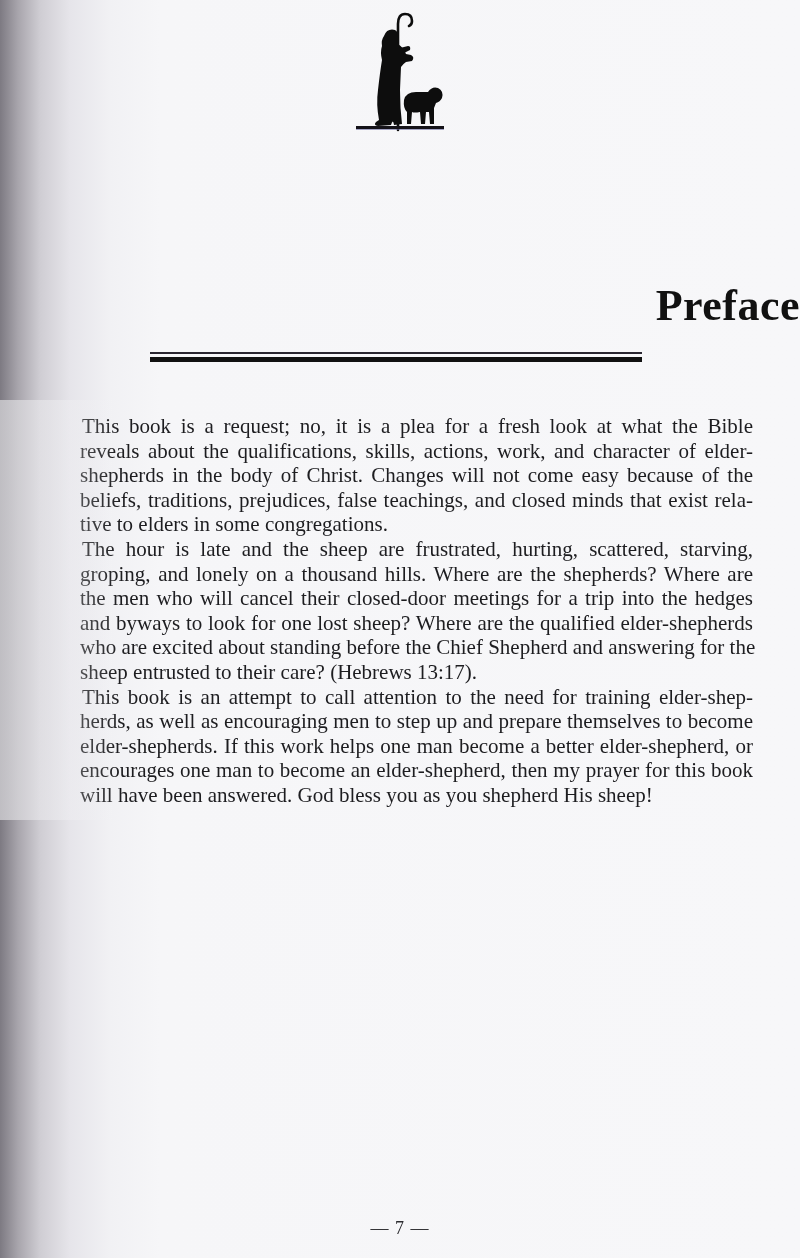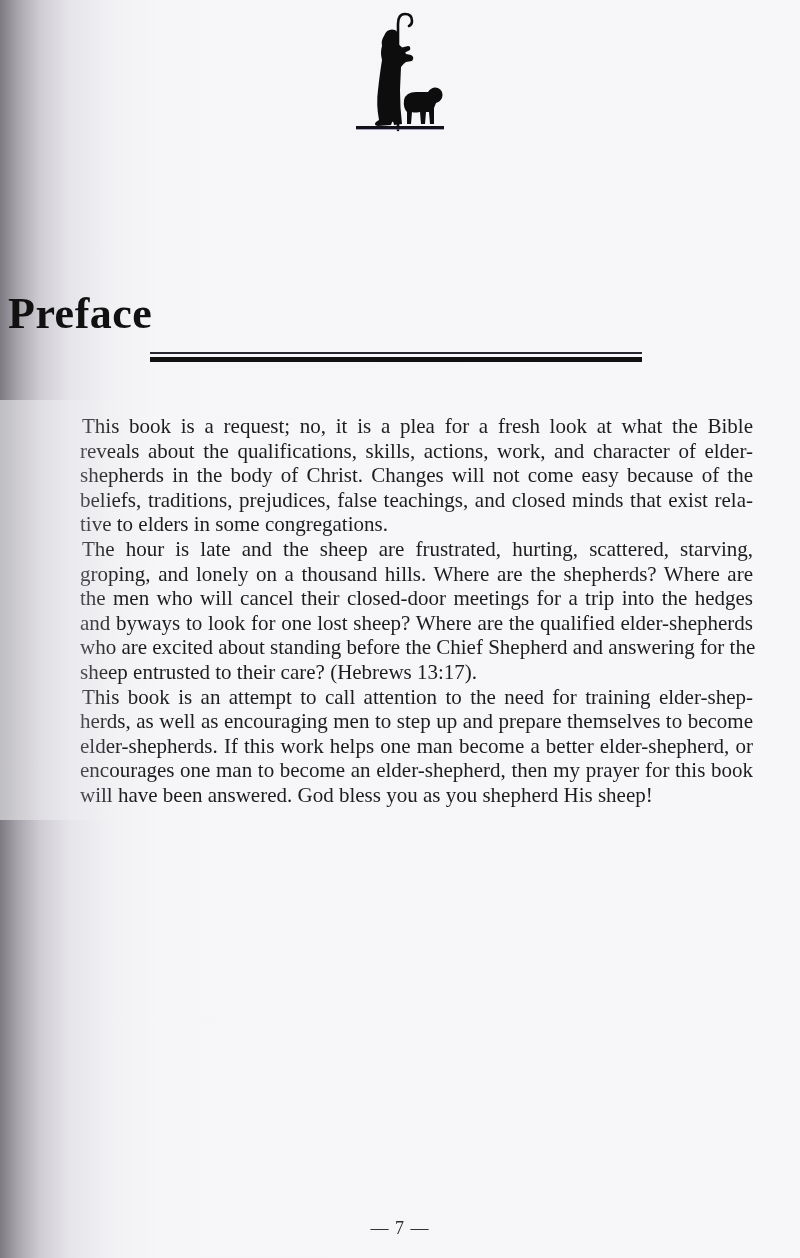--- a/index.html
+++ b/index.html
@@ -37,27 +37,27 @@
     .ornament svg {
       display: block;
       width: 100%;
       height: 100%;
     }
     .title {
       position: absolute;
       left: 0;
       right: 0;
       top: 280px;
-      text-align: left;
+      text-align: right;
       font-family: "Liberation Serif", "DejaVu Serif", serif;
       font-weight: bold;
       font-size: 44px;
       letter-spacing: 0.5px;
       color: #111;
-      margin: 8px;
+      margin: 0;
     }
     .rule {
       position: absolute;
       left: 150px;
       width: 492px;
       top: 352px;
       height: 12px;
     }
     .rule .thin {
       position: absolute;

